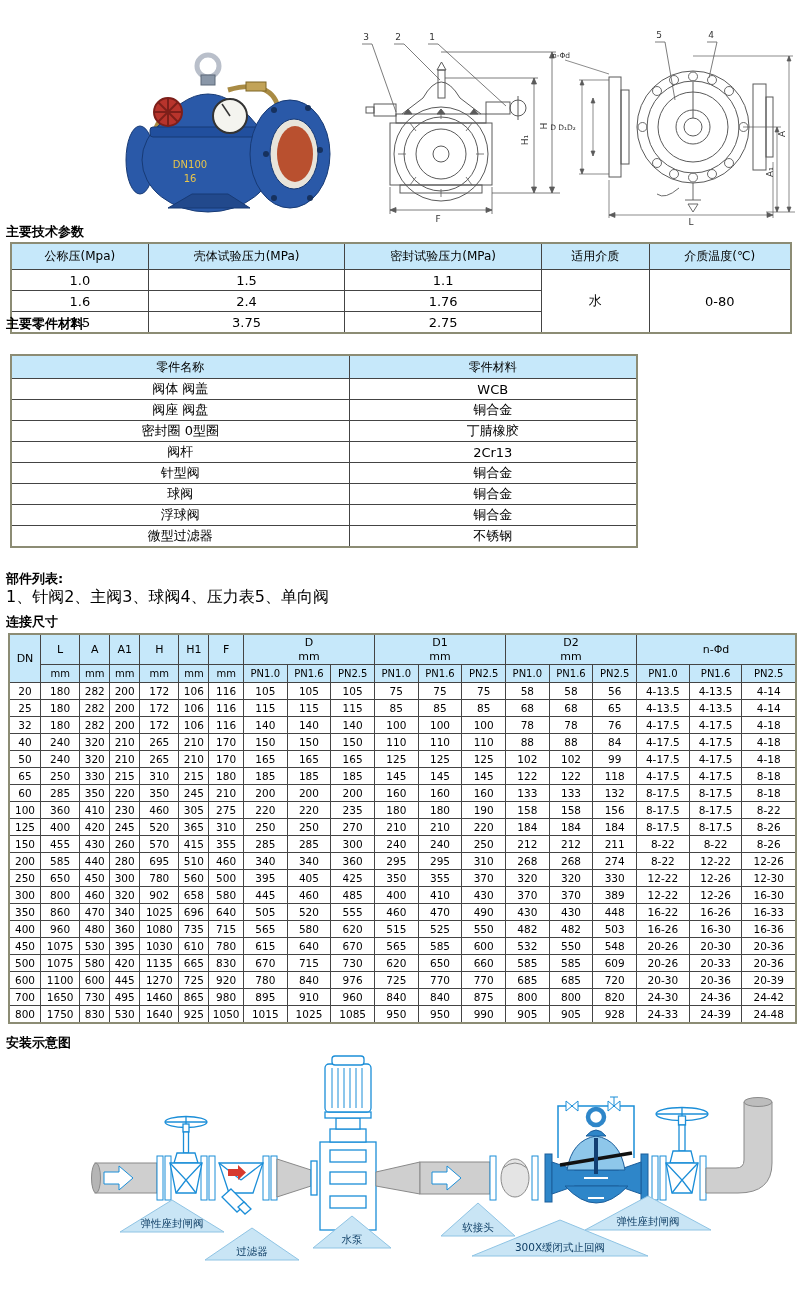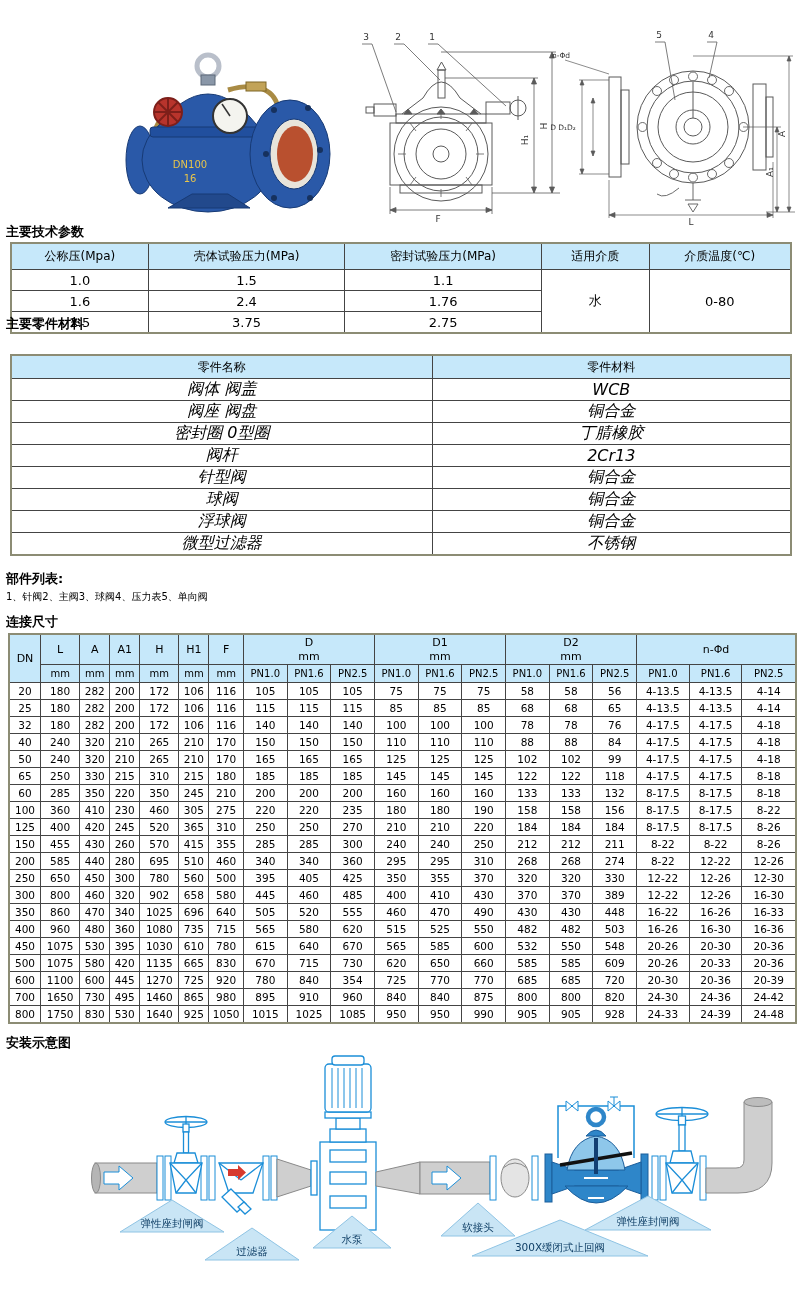--- a/index.html
+++ b/index.html
@@ -2,33 +2,33 @@
 <html><head>
 <meta charset="utf-8">
 <style>
   html,body{margin:0;padding:0;}
   body{
     width:804px;height:1300px;position:relative;background:#ffffff;
     font-family:"DejaVu Sans","Liberation Sans",sans-serif;color:#000;overflow:hidden;
   }
   .fig{position:absolute;}
   .sec-title{position:absolute;font-size:13px;font-weight:bold;line-height:14px;}
-  .parts-text{position:absolute;font-size:10px;line-height:15px;}
+  .parts-text{position:absolute;font-size:16px;line-height:15px;}
   table{border-collapse:collapse;position:absolute;table-layout:fixed;background:#fff;}
   table{border:2px solid #8c8c74;}
   th,td{border:1px solid #444444;text-align:center;vertical-align:middle;padding:0;overflow:hidden;white-space:nowrap;}
   th{background:#c6e8fa;font-weight:normal;}
   
   #tech-table{left:10px;top:242px;width:782px;}
   #tech-table th{height:25px;font-size:12px;}
   #tech-table td{height:20px;font-size:13px;}
   
-  #mat-table{left:10px;top:354px;width:782px;}
+  #mat-table{left:10px;top:354px;width:628px;}
   #mat-table th{height:22px;font-size:12px;}
-  #mat-table td{height:20px;font-size:16px;font-style:italic;}
+  #mat-table td{height:20px;font-size:13px;}
   
   #dims-table{left:8px;top:633px;width:789px;}
   #dims-table thead tr.r1 th{height:29px;font-size:11px;}
   #dims-table thead tr.r2 th{height:17px;font-size:10px;}
   #dims-table td{height:16px;font-size:10.5px;}
   .blk{display:block;line-height:1.25;}
   svg text{font-family:"DejaVu Sans","Liberation Sans",sans-serif;}
 </style>
 </head>
 <body>
@@ -751,21 +751,21 @@
       <tr>
         <td>600</td>
         <td>1100</td>
         <td>600</td>
         <td>445</td>
         <td>1270</td>
         <td>725</td>
         <td>920</td>
         <td>780</td>
         <td>840</td>
-        <td>354</td>
+        <td>976</td>
         <td>725</td>
         <td>770</td>
         <td>770</td>
         <td>685</td>
         <td>685</td>
         <td>720</td>
         <td>20-30</td>
         <td>20-36</td>
         <td>20-39</td>
       </tr>

